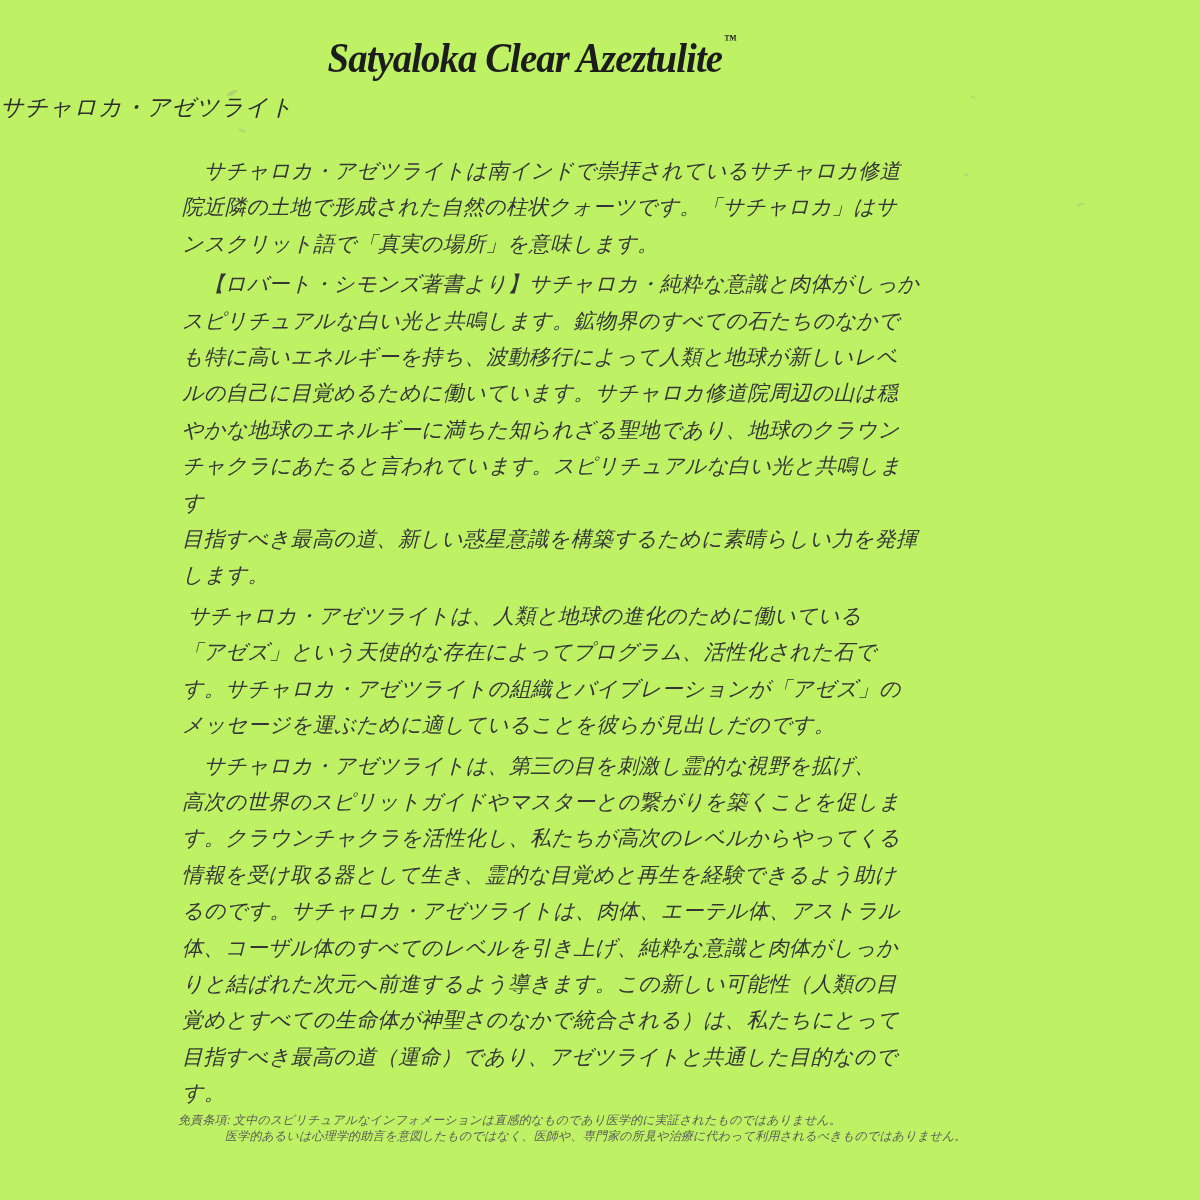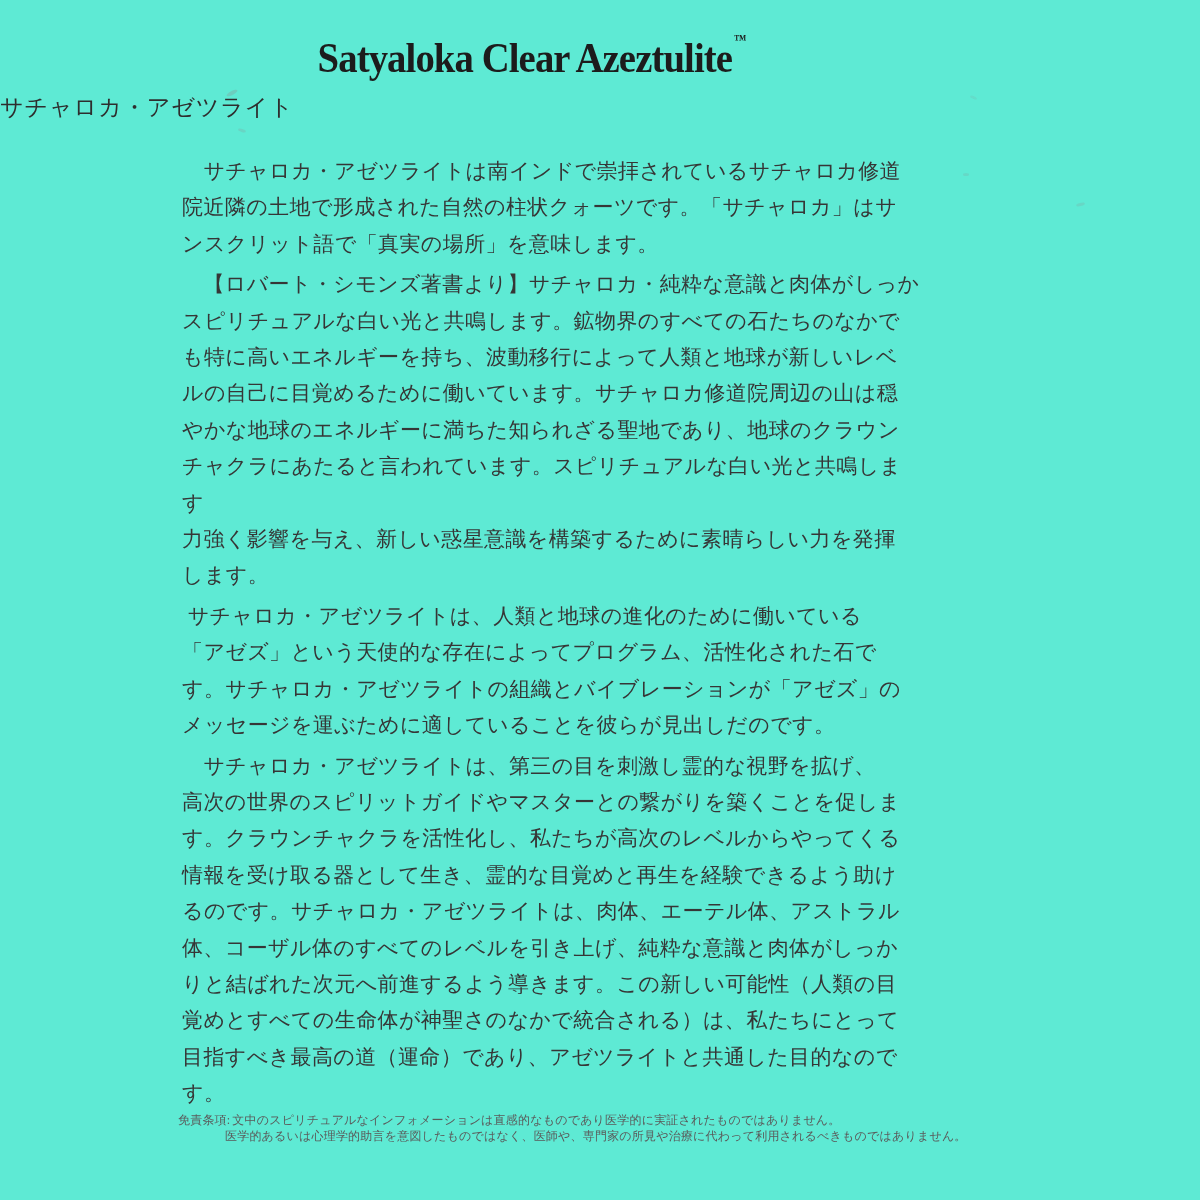--- a/index.html
+++ b/index.html
@@ -1,21 +1,21 @@
 <!DOCTYPE html>
 <html><head>
 <meta charset="utf-8">
 <style>
   html,body{margin:0;padding:0;}
   body{
     width:1200px;height:1200px;background:#ffffff;
     font-family:"Liberation Serif","DejaVu Serif",serif;
     overflow:hidden;
   }
-  .page{position:relative;width:1200px;height:1200px;background:#5eead4;}
+  .page{position:relative;width:1200px;height:1200px;background:#bef264;font-style:italic;}
 
   .doc-title{
     position:absolute;top:32px;left:0;width:1064px;margin:0;
     text-align:center;font-weight:bold;font-size:43px;color:#1c1c1c;
     letter-spacing:-1px;transform:scaleX(.9);transform-origin:center;
   }
   .doc-title .tm{font-size:14px;vertical-align:28px;letter-spacing:0;margin-left:2px;}
 
   .doc-subtitle{
     position:absolute;top:92px;left:0;width:1064px;
@@ -59,21 +59,21 @@
       <span class="line">院近隣の土地で形成された自然の柱状クォーツです。「サチャロカ」はサ</span>
       <span class="line">ンスクリット語で「真実の場所」を意味します。</span>
     </p>
     <p>
       <span class="line">　【ロバート・シモンズ著書より】サチャロカ・純粋な意識と肉体がしっか</span>
       <span class="line">スピリチュアルな白い光と共鳴します。鉱物界のすべての石たちのなかで</span>
       <span class="line">も特に高いエネルギーを持ち、波動移行によって人類と地球が新しいレベ</span>
       <span class="line">ルの自己に目覚めるために働いています。サチャロカ修道院周辺の山は穏</span>
       <span class="line">やかな地球のエネルギーに満ちた知られざる聖地であり、地球のクラウン</span>
       <span class="line">チャクラにあたると言われています。スピリチュアルな白い光と共鳴します</span>
-      <span class="line">力強く影響を与え、新しい惑星意識を構築するために素晴らしい力を発揮</span>
+      <span class="line">目指すべき最高の道、新しい惑星意識を構築するために素晴らしい力を発揮</span>
       <span class="line">します。</span>
     </p>
     <p>
       <span class="line"> サチャロカ・アゼツライトは、人類と地球の進化のために働いている</span>
       <span class="line">「アゼズ」という天使的な存在によってプログラム、活性化された石で</span>
       <span class="line">す。サチャロカ・アゼツライトの組織とバイブレーションが「アゼズ」の</span>
       <span class="line">メッセージを運ぶために適していることを彼らが見出しだのです。</span>
     </p>
     <p>
       <span class="line">　サチャロカ・アゼツライトは、第三の目を刺激し霊的な視野を拡げ、</span>

